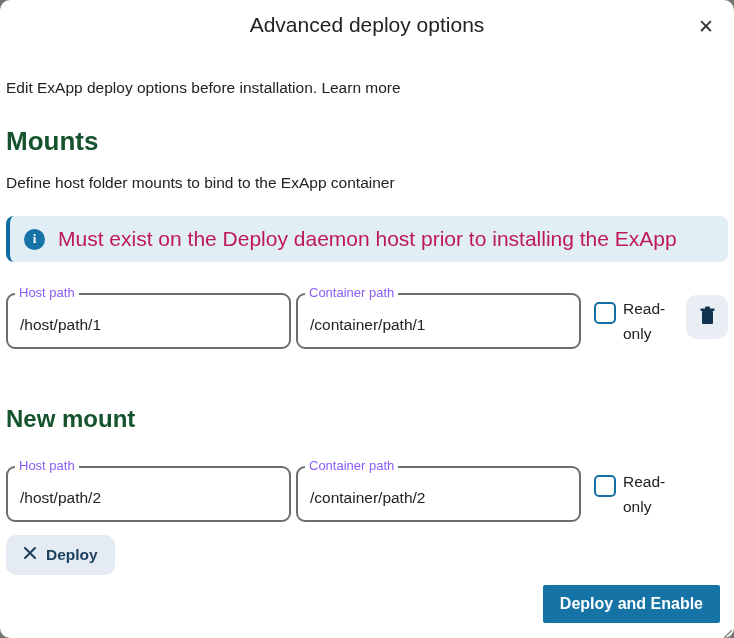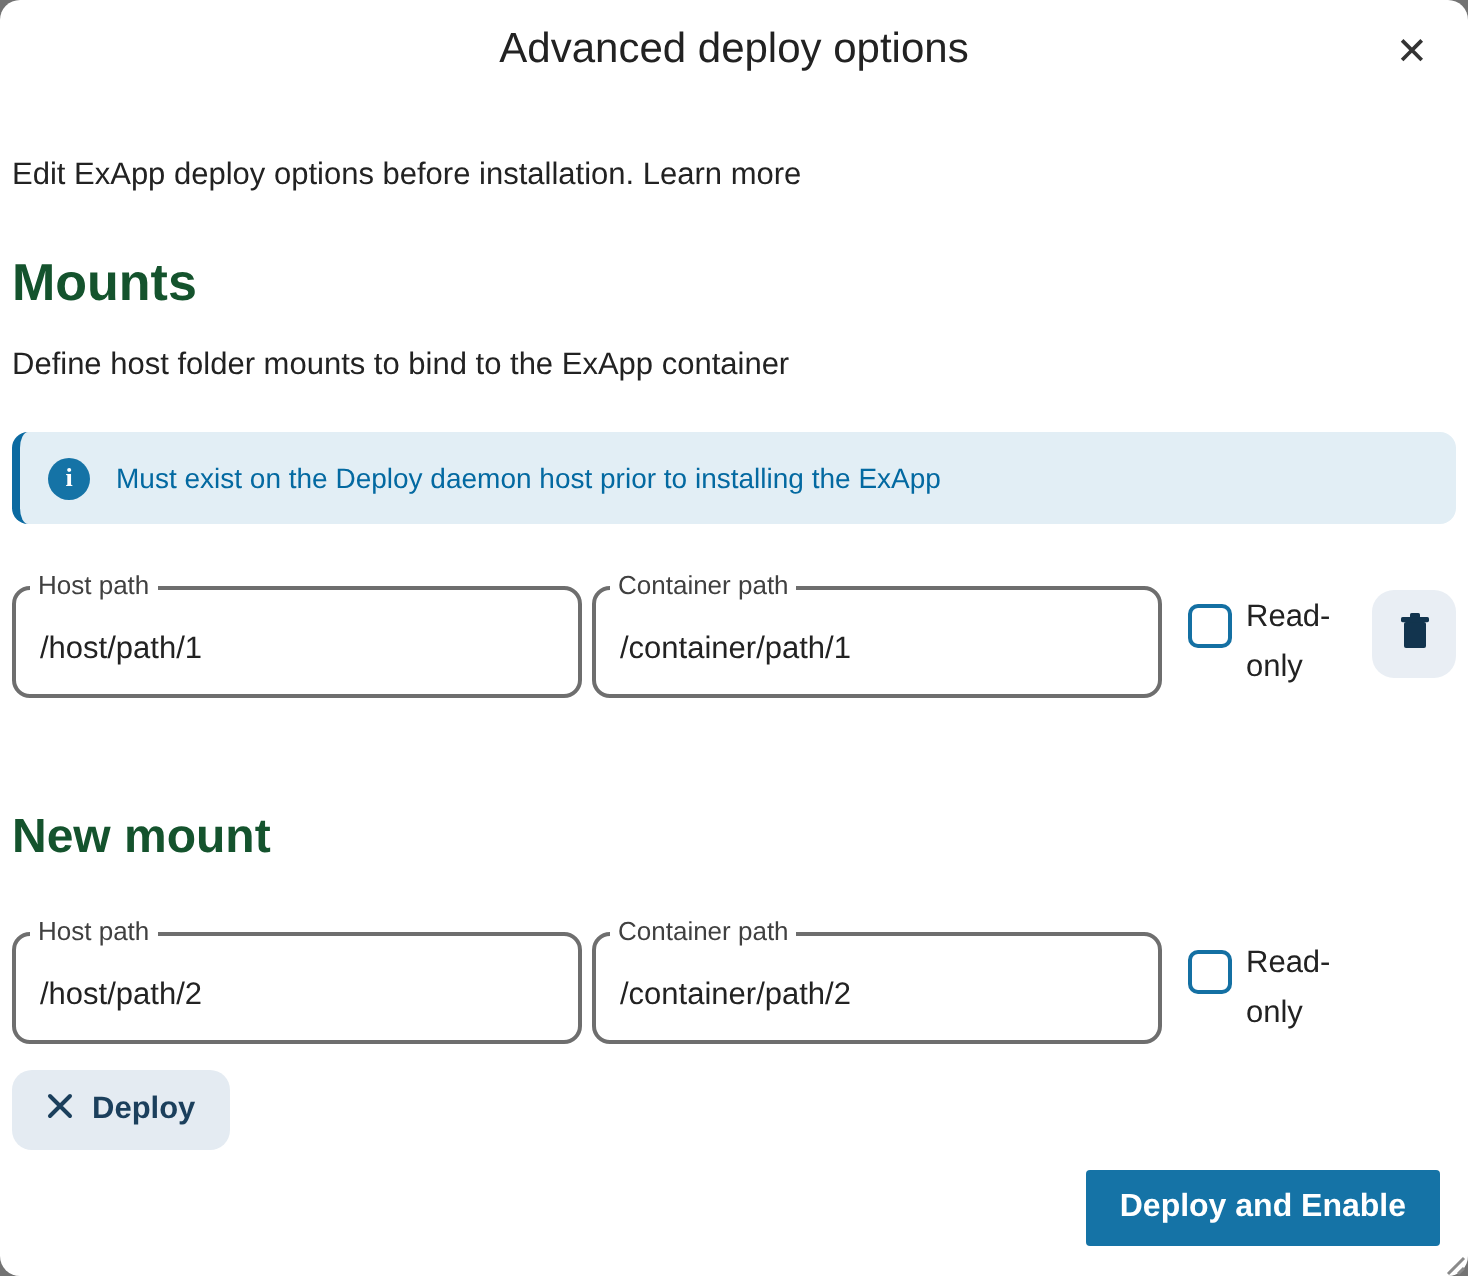--- a/index.html
+++ b/index.html
@@ -52,21 +52,21 @@
   .info-icon {
     flex: 0 0 auto;
     width: 21px; height: 21px;
     border-radius: 50%;
     background: #1573a6;
     color: #fff;
     font-size: 13px; font-weight: bold;
     display: flex; align-items: center; justify-content: center;
     font-family: "Liberation Serif", serif;
   }
-  .note-text { font-size: 14px; color: #0369a1; }
+  .note-text { font-size: 21px; color: #be185d; }
   
   .mount-row {
     display: flex; align-items: flex-start; gap: 5px;
     margin-top: 31px;
   }
   .outlined { position: relative; flex: 1; }
   .outlined input {
     width: 100%; height: 56px;
     border: 2px solid #6e6e6e;
     border-radius: 9px;
@@ -75,21 +75,21 @@
     font-size: 15.5px;
     color: #222;
     font-family: "Liberation Sans", "DejaVu Sans", sans-serif;
     outline: none;
   }
   .outlined label {
     position: absolute; top: -8px; left: 9px;
     background: #fff;
     padding: 0 4px;
     font-size: 13px; line-height: 16px;
-    color: #404040;
+    color: #8b5cf6;
   }
   .readonly-group {
     display: flex; align-items: flex-start;
     margin-left: 8px; padding-top: 3px;
     gap: 7px;
     flex: 0 0 auto;
   }
   .checkbox {
     width: 22px; height: 22px;
     border: 2.5px solid #1470a3;

